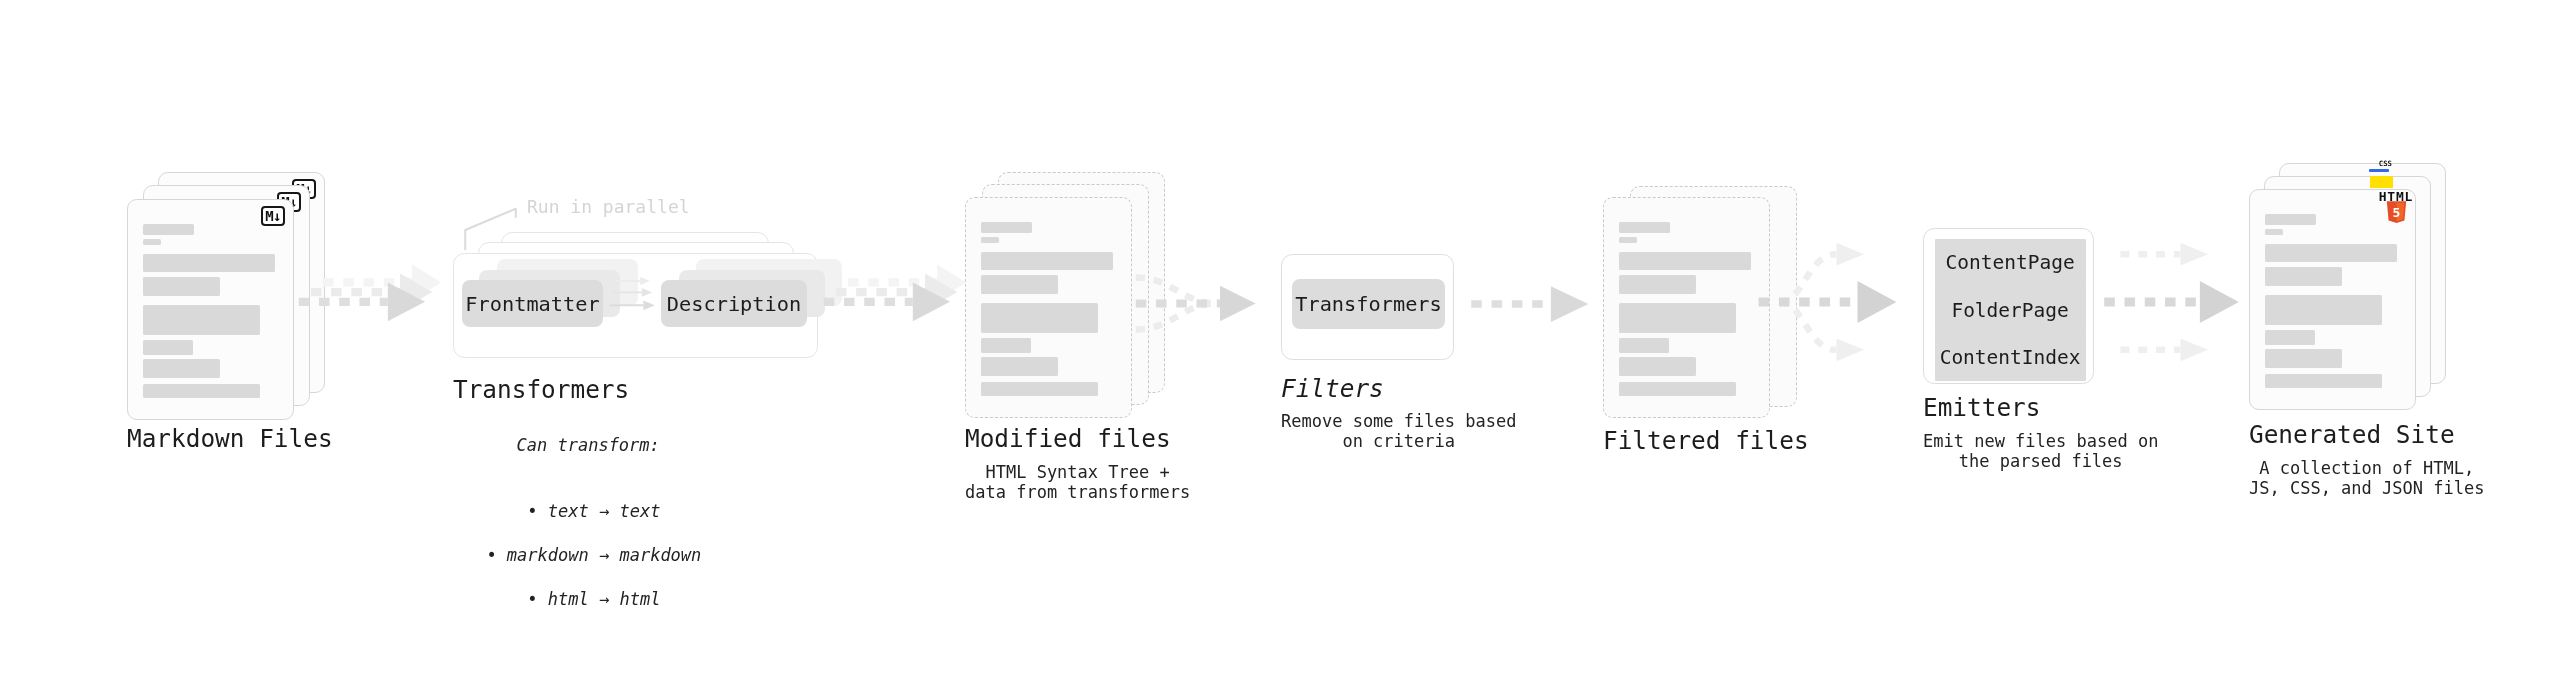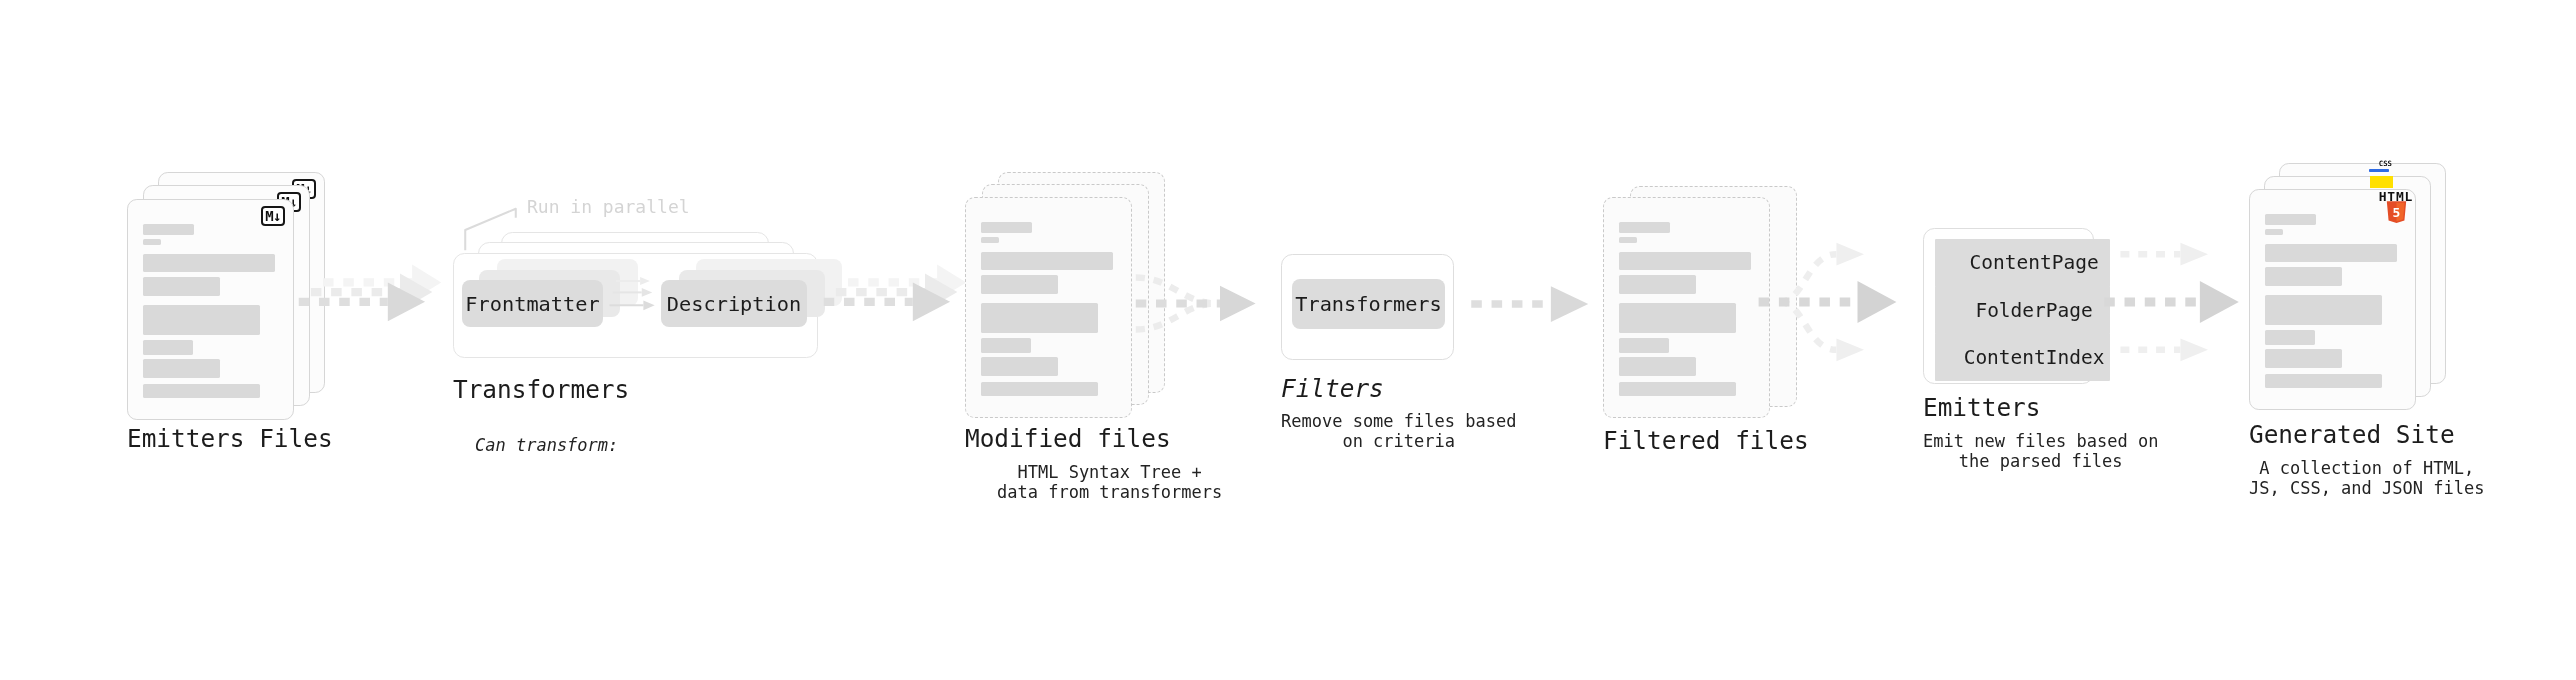--- a/index.html
+++ b/index.html
@@ -29,21 +29,21 @@
   
   .tbox{position:absolute;border:1.6px solid #e5e5e5;border-radius:11.4px;background:#ffffff;box-sizing:border-box;}
   .pill{position:absolute;border-radius:8.1px;background:#dcdcdc;display:flex;align-items:center;
         justify-content:center;font-size:20.3px;color:#1c1c1c;}
   .pill.g1{background:#e9e9e9;}
   .pill.g2{background:#f2f2f2;}
 
   
   .obox{position:absolute;border:1.6px solid #dedede;border-radius:11.4px;background:#ffffff;box-sizing:border-box;}
   .epill{position:absolute;left:10.6px;width:151px;height:48px;border-radius:1px;background:#dcdcdc;
-         display:flex;align-items:center;justify-content:center;font-size:19.5px;color:#1c1c1c;padding-left:24px;}
+         display:flex;align-items:center;justify-content:center;font-size:19.5px;color:#1c1c1c;}
 
   
   .title{position:absolute;font-size:24.4px;color:#1c1c1c;white-space:nowrap;}
   .desc{position:absolute;font-size:17px;line-height:22px;color:#232323;white-space:pre-line;text-align:center;}
   .desc.tight{line-height:20.3px;}
   .annotation{position:absolute;font-size:18px;color:#d4d4d4;white-space:nowrap;}
   .bullets{padding-left:11.4px;}
 
   .abs{position:absolute;}
 
@@ -73,21 +73,21 @@
         <div class="bar b1"></div>
         <div class="bar b2"></div>
         <div class="bar b3"></div>
         <div class="bar b4"></div>
         <div class="bar b5"></div>
         <div class="bar b6"></div>
         <div class="bar b7"></div>
         <div class="bar b8"></div>
       </div>
     </div>
-    <div class="title" style="left:127px;top:424px;">Emitters Files</div>
+    <div class="title" style="left:127px;top:424px;">Markdown Files</div>
   </div>
 
   <svg class="abs" style="left:297px;top:250px;" width="146" height="81" viewBox="0 0 180 100">
     <g stroke="#f4f4f4" fill="#f4f4f4">
       <line x1="32" y1="40" x2="142" y2="40" stroke-width="10" stroke-dasharray="13 12"></line>
       <polygon points="142,18 178,40 142,62" stroke="none"></polygon>
     </g>
     <g stroke="#ebebeb" fill="#ebebeb">
       <line x1="17" y1="52" x2="127" y2="52" stroke-width="10" stroke-dasharray="13 12"></line>
       <polygon points="127,29 167,52 127,75" stroke="none"></polygon>
@@ -127,20 +127,25 @@
       </g>
       <g stroke="#dcdcdc" fill="#dcdcdc">
         <line x1="4" y1="40" x2="46" y2="40" stroke-width="2.5"></line>
         <polygon points="46,34 60,40 46,46" stroke="none"></polygon>
       </g>
     </svg>
 
     <div class="title" style="left:453px;top:375px;">Transformers</div>
     <div class="desc" style="left:475px;top:412px;font-style:italic;">
       <div>Can transform:</div>
+      <div class="bullets">
+        <div>• text → text</div>
+        <div>• markdown → markdown</div>
+        <div>• html → html</div>
+      </div>
     </div>
   </div>
 
   <svg class="abs" style="left:822px;top:250px;" width="146" height="81" viewBox="0 0 180 100">
     <g stroke="#f4f4f4" fill="#f4f4f4">
       <line x1="32" y1="40" x2="142" y2="40" stroke-width="10" stroke-dasharray="13 12"></line>
       <polygon points="142,18 178,40 142,62" stroke="none"></polygon>
     </g>
     <g stroke="#ebebeb" fill="#ebebeb">
       <line x1="17" y1="52" x2="127" y2="52" stroke-width="10" stroke-dasharray="13 12"></line>
@@ -161,21 +166,21 @@
         <div class="bar b2"></div>
         <div class="bar b3"></div>
         <div class="bar b4"></div>
         <div class="bar b5"></div>
         <div class="bar b6"></div>
         <div class="bar b7"></div>
         <div class="bar b8"></div>
       </div>
     </div>
     <div class="title" style="left:965px;top:424px;">Modified files</div>
-    <div class="desc tight" style="left:965px;top:462px;margin-left:32px;">HTML Syntax Tree +
+    <div class="desc tight" style="left:965px;top:462px;">HTML Syntax Tree +
 data from transformers</div>
   </div>
 
   <svg class="abs" style="left:1134px;top:263px;" width="138" height="81" viewBox="0 0 170 100">
     <path d="M2,18 C48,18 58,50 104,50" fill="none" stroke="#ececec" stroke-width="8" stroke-dasharray="11 11"></path>
     <path d="M2,82 C48,82 58,50 104,50" fill="none" stroke="#ececec" stroke-width="8" stroke-dasharray="11 11"></path>
     <line x1="2" y1="50" x2="106" y2="50" stroke="#dcdcdc" stroke-width="10" stroke-dasharray="13 12"></line>
     <polygon points="106,28 150,50 106,72" fill="#d7d7d7"></polygon>
   </svg>
 

